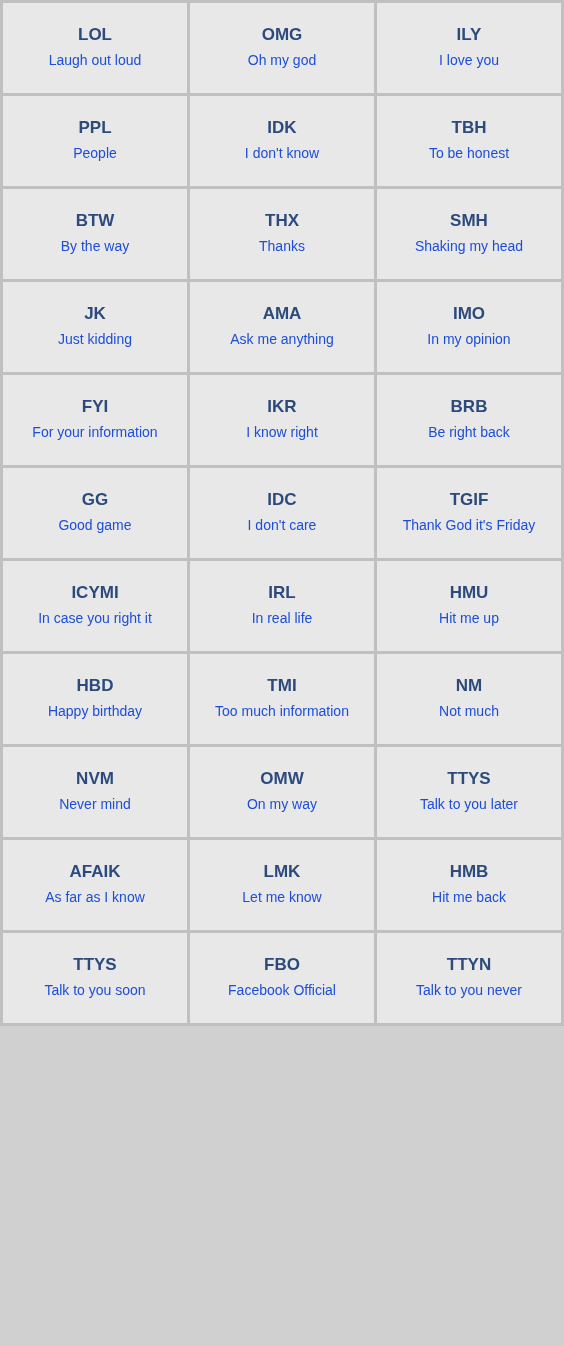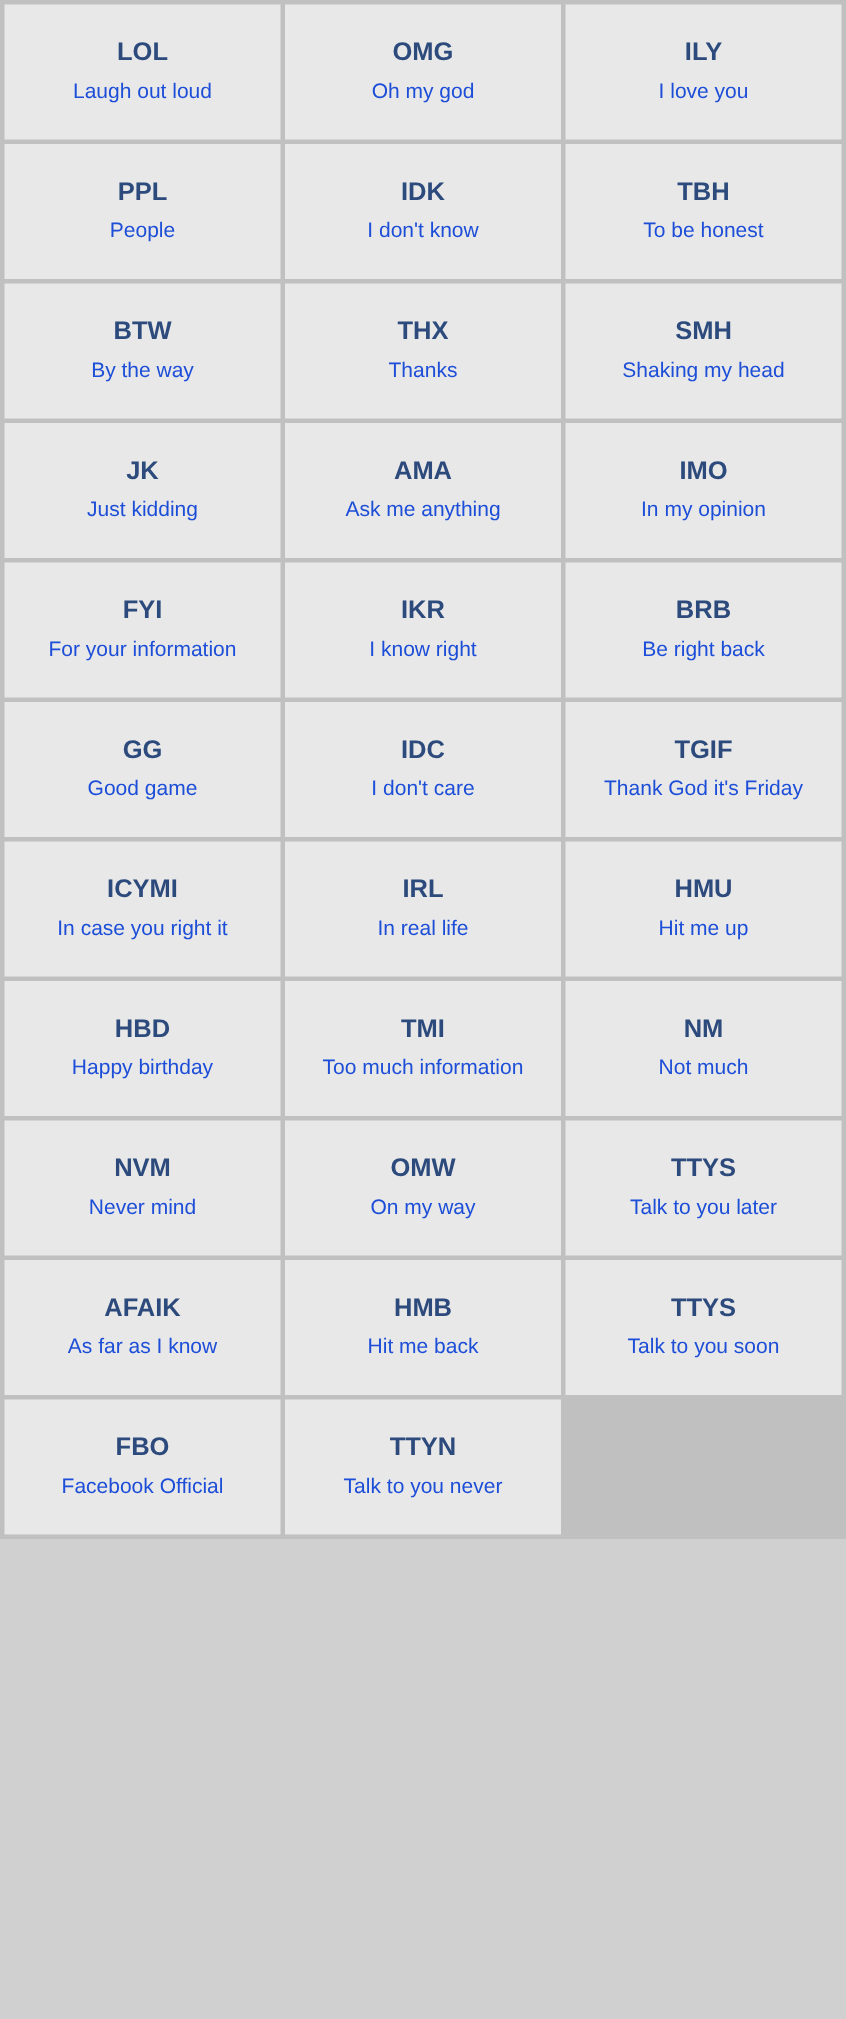--- a/index.html
+++ b/index.html
@@ -156,20 +156,24 @@
     </div>
     <div class="cell">
       <div class="abbr">TTYS</div>
       <div class="meaning">Talk to you later</div>
     </div>
     <div class="cell">
       <div class="abbr">AFAIK</div>
       <div class="meaning">As far as I know</div>
     </div>
     <div class="cell">
+      <div class="abbr">LMK</div>
+      <div class="meaning">Let me know</div>
+    </div>
+    <div class="cell">
       <div class="abbr">HMB</div>
       <div class="meaning">Hit me back</div>
     </div>
     <div class="cell">
       <div class="abbr">TTYS</div>
       <div class="meaning">Talk to you soon</div>
     </div>
     <div class="cell">
       <div class="abbr">FBO</div>
       <div class="meaning">Facebook Official</div>

